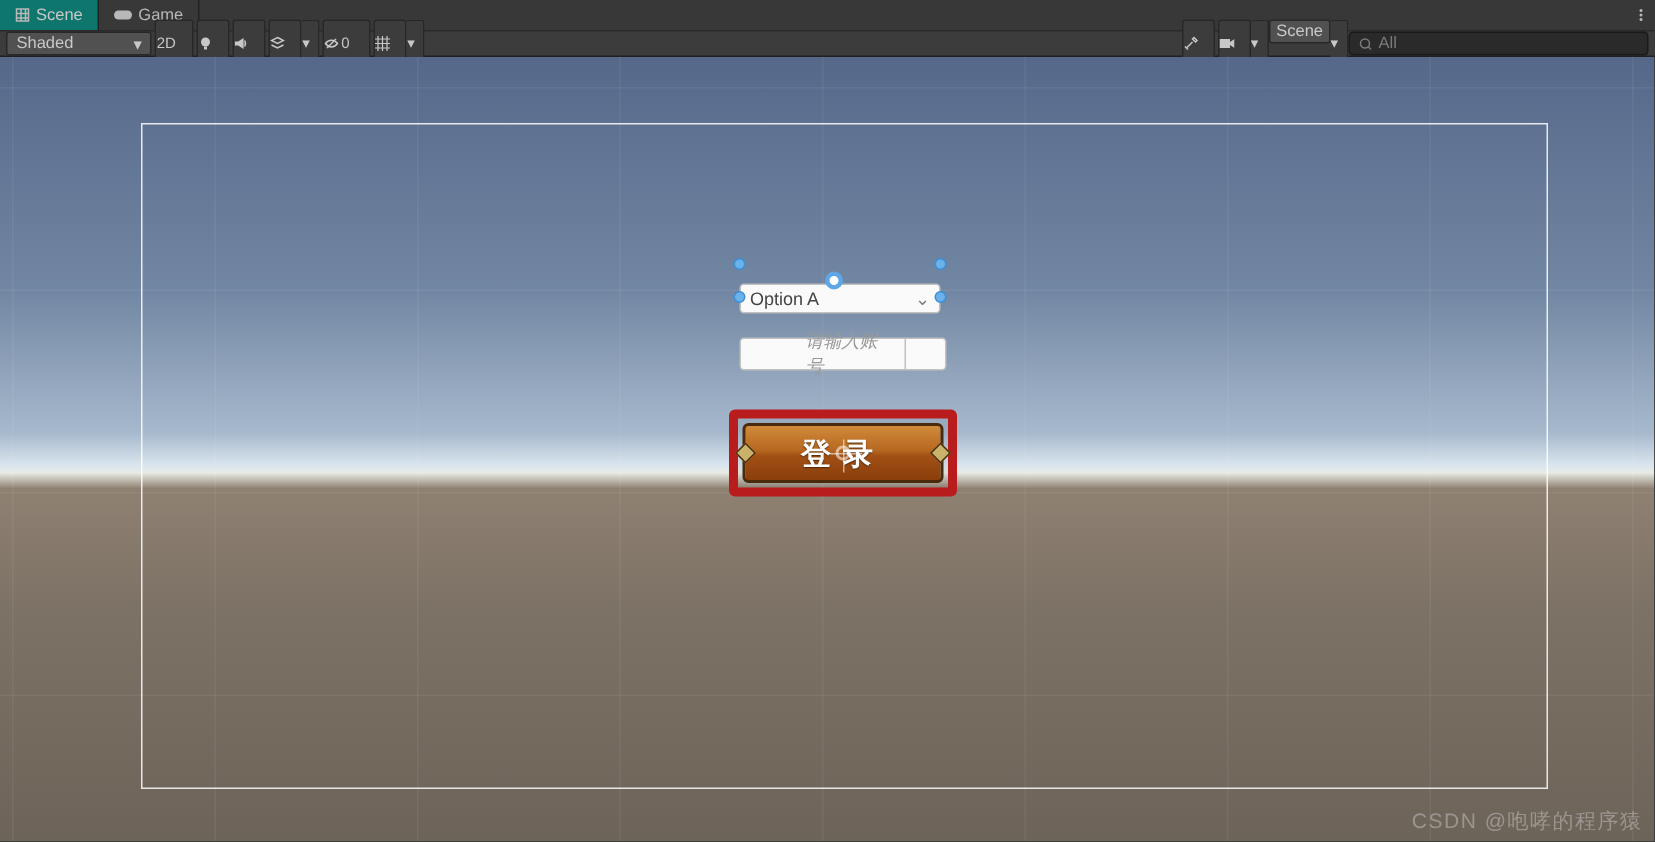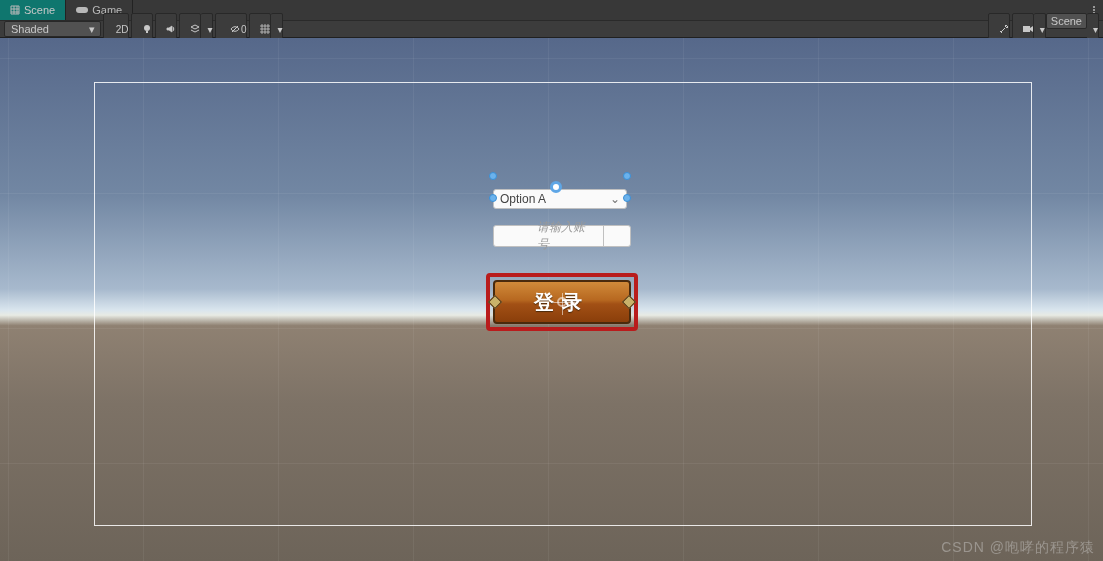--- a/index.html
+++ b/index.html
@@ -9,21 +9,21 @@
 .tab-bar { display: flex; height: 20px; background: #383838; align-items: stretch; }
 .tab { display: flex; align-items: center; gap: 4px; padding: 0 10px; font-size: 11px; color: #b8b8b8; background: #383838; border-right: 1px solid #222; cursor: pointer; }
 .tab.active { background: #0f766e; color: #c8c8c8; }
 .tab-spacer { flex: 1; }
 .tab-more { width: 18px; display:flex; align-items:center; justify-content:center; color:#b8b8b8; }
 
 
 .toolbar { display:flex; align-items:center; height:18px; background:#3c3c3c; border-top:1px solid #2a2a2a; border-bottom:1px solid #202020; padding:0 4px; gap:0; }
 .tool-drop { display:flex; align-items:center; height:16px; background:#515151; color:#c8c8c8; font-size:11px; padding:0 6px; border:1px solid #282828; border-radius:2px; }
 .tool-drop .caret { margin-left:40px; }
-.tool-btn { display:flex; align-items:center; justify-content:flex-end; width:26px; height:32px; color:#c8c8c8; background:#3c3c3c; border:1px solid #282828; border-radius:2px; margin-left:2px; font-size:10px; }
+.tool-btn { display:flex; align-items:center; justify-content:flex-start; width:26px; height:32px; color:#c8c8c8; background:#3c3c3c; border:1px solid #282828; border-radius:2px; margin-left:2px; font-size:10px; }
 .tool-btn.icon { width:22px; }
 .tool-btn.dd { width:12px; border-left:none; margin-left:0; }
 .tool-seg { display:flex; }
 .tool-spacer { flex:1; }
 .toolbar .search { display:flex; align-items:center; height:16px; background:#2a2a2a; border:1px solid #1a1a1a; border-radius:3px; padding:0 6px; width:200px; color:#7a7a7a; font-size:11px; gap:4px; }
 
 
 .viewport { position:relative; width:1103px; height:523px; overflow:hidden; }
 .sky { position:absolute; inset:0; background:linear-gradient(to bottom,#56688a 0%,#7287a3 30%,#a7b9cd 48%,#d9e5ee 52%,#e8ebe4 53%,#8f8172 55%,#7d7266 70%,#6d6459 100%); }
 .grid-v, .grid-h { position:absolute; background:rgba(255,255,255,0.06); }
@@ -40,21 +40,21 @@
 .indicator { position:absolute; left:60px; top:8px; width:12px; height:12px; border-radius:50%; border:3px solid #5ea6e6; background:#fff; }
 .handle { position:absolute; width:8px; height:8px; border-radius:50%; background:#6bb2ec; border:1px solid #3a8fd6; }
 .h-tl{left:-1px;top:-1px}.h-tr{right:-1px;top:-1px}.h-bl{left:-1px;bottom:-1px}.h-br{right:-1px;bottom:-1px}
 
 
 .ui-input { position:absolute; left:493px; top:187px; width:138px; height:22px; background:#fafafa; border:1px solid #c0c0c0; border-radius:3px; display:flex; align-items:center;padding-left:35px; }
 .ui-input .inner { flex:1; padding:0 8px; color:#999; font-size:12px; font-style:italic; border-right:1px solid #c0c0c0; height:100%; display:flex; align-items:center; }
 .ui-input .suffix { width:26px; }
 
 
-.login-wrap { position:absolute; left:486px; top:235px; width:152px; height:58px; border:4px solid #b91c1c; border-radius:4px; padding:3px; background:rgba(0,0,0,0.05); }
+.login-wrap { position:absolute; left:486px; top:235px; width:152px; height:58px; border:6px solid #b91c1c; border-radius:4px; padding:3px; background:rgba(0,0,0,0.05); }
 .login-btn { width:100%; height:100%; border-radius:4px; border:2px solid #4a2a0c; background:linear-gradient(to bottom,#d08a3a 0%,#b76820 45%,#a25015 55%,#8a3e0a 100%); display:flex; align-items:center; justify-content:center; color:#fff; font-size:20px; font-weight:bold; letter-spacing:8px; text-shadow:0 1px 1px #4a2a0c; position:relative; }
 .login-btn::before, .login-btn::after { content:""; position:absolute; width:8px; height:8px; background:#c9b26a; border:1px solid #4a2a0c; transform:rotate(45deg); }
 .login-btn::before{left:-5px;top:50%;margin-top:-5px}
 .login-btn::after{right:-5px;top:50%;margin-top:-5px}
 .login-dot { position:absolute; left:50%; top:50%; width:10px; height:10px; margin:-5px 0 0 -5px; border:2px solid rgba(255,255,255,0.55); border-radius:50%; }
 .login-dot::before,.login-dot::after{content:"";position:absolute;background:rgba(255,255,255,0.55);}
 .login-dot::before{left:50%;top:-6px;width:1px;height:22px;margin-left:-0.5px}
 .login-dot::after{top:50%;left:-6px;height:1px;width:22px;margin-top:-0.5px}
 
 
@@ -167,20 +167,27 @@
 
   <div class="tool-seg">
     <div class="tool-drop" style="padding:0 4px">
       <span>Scene</span>
     </div>
     <div class="tool-btn dd">
         <span>▾</span>
       </div>
   </div>
 
+  <div class="search">
+    <svg width="9" height="9" viewBox="0 0 9 9">
+        <circle cx="4" cy="4" r="3" stroke="#7a7a7a" fill="none"></circle>
+        <path d="M6 6l2 2" stroke="#7a7a7a"></path>
+      </svg>
+    <span>All</span>
+  </div>
 </div>
 
 <div class="viewport">
   <div class="sky"></div>
 
   <div class="grid-v" style="left:8px"></div>
   <div class="grid-v" style="left:143px"></div>
   <div class="grid-v" style="left:278px"></div>
   <div class="grid-v" style="left:413px"></div>
   <div class="grid-v" style="left:548px"></div>

